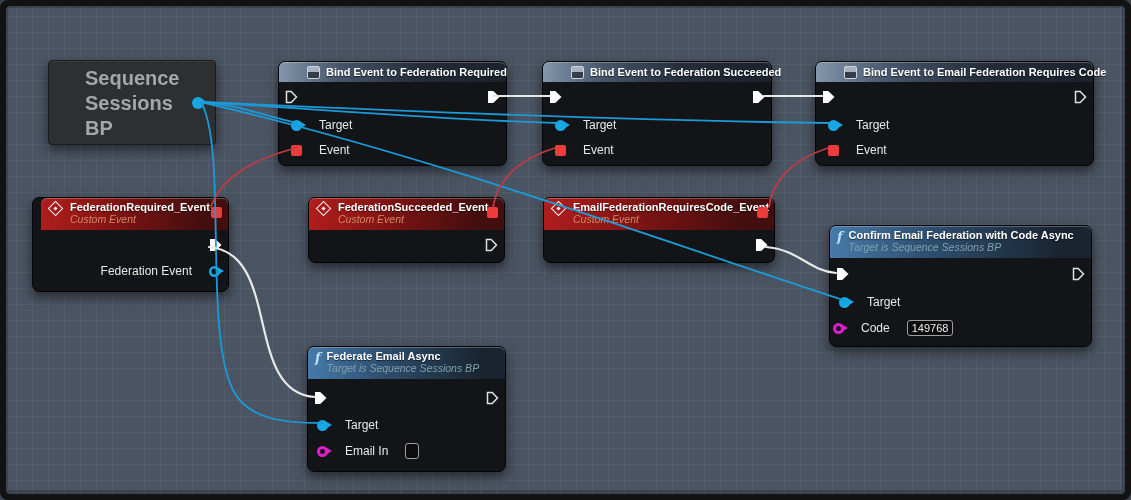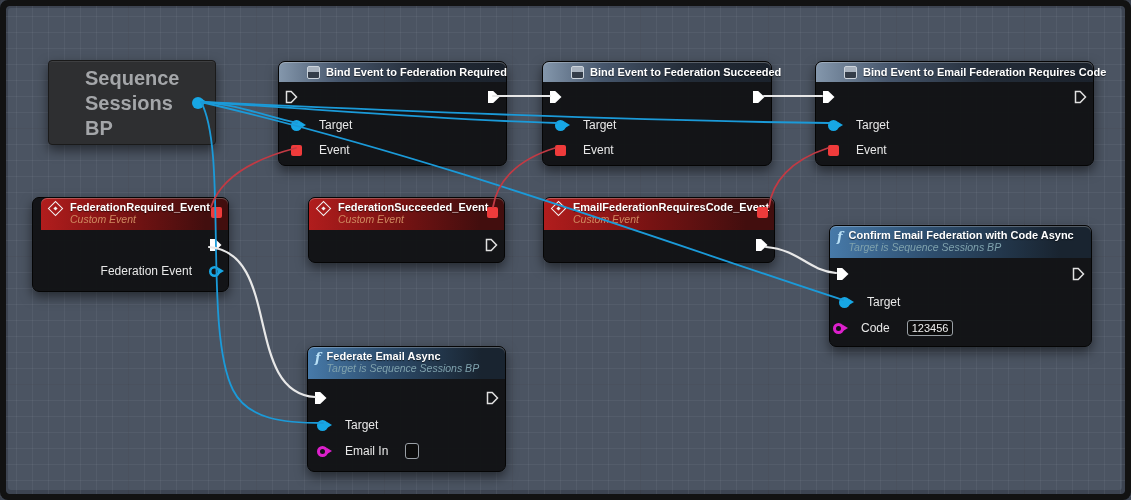--- a/index.html
+++ b/index.html
@@ -236,21 +236,21 @@
           <path d="M1.5 1.5h4.7L11.5 7 6.2 12.5H1.5z" fill="none" stroke="#e0e0e0" stroke-width="1.5"></path>
         </svg>
     </div>
     <div class="row" style="left:9px;top:69px;">
       <span class="circ"></span>
       <span class="lbl">Target</span>
     </div>
     <div class="row" style="left:3px;top:94px;">
       <span class="ring"></span>
       <span class="lbl">Code</span>
-      <span class="inputbox">123456</span>
+      <span class="inputbox">149768</span>
     </div>
   </div>
 
   <div class="node" style="left:307px;top:346px;width:197px;height:124px;">
     <div class="hdr2 hdr-fn">
       <span class="ic-fn">f</span>
       <div>
         <div class="title">Federate Email Async</div>
         <div class="subtitle sub-fn">Target is Sequence Sessions BP</div>
       </div>

